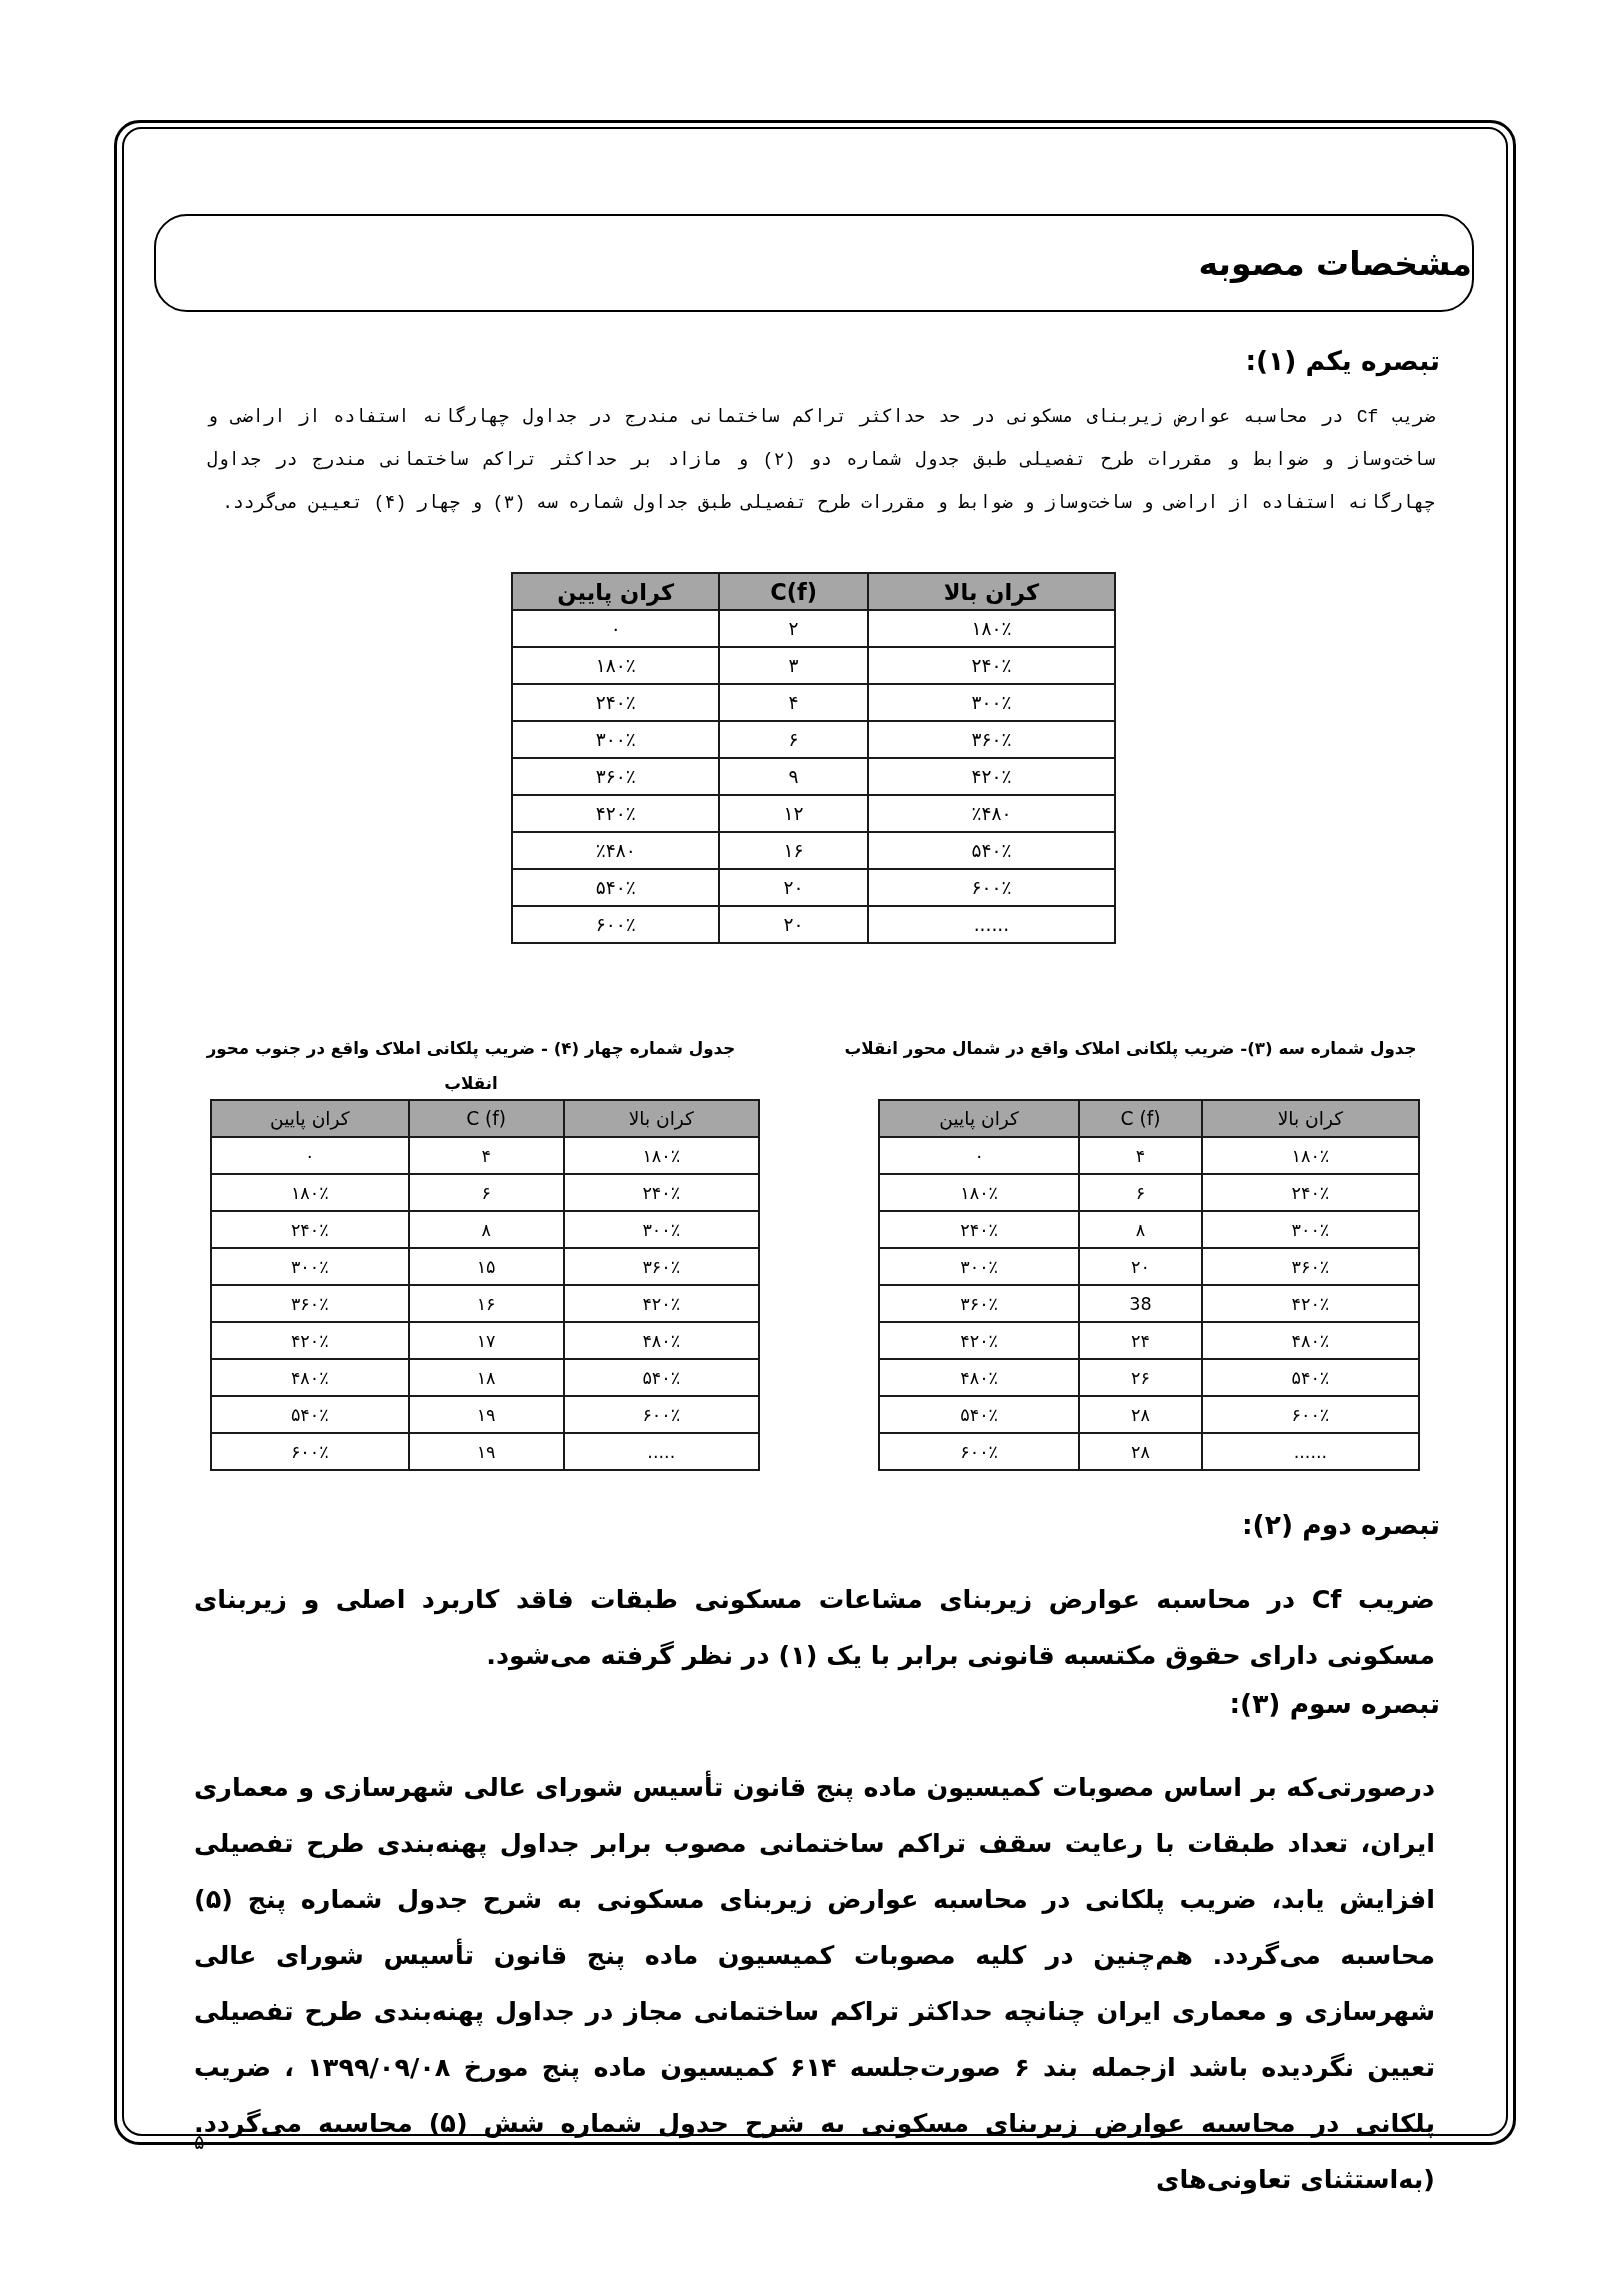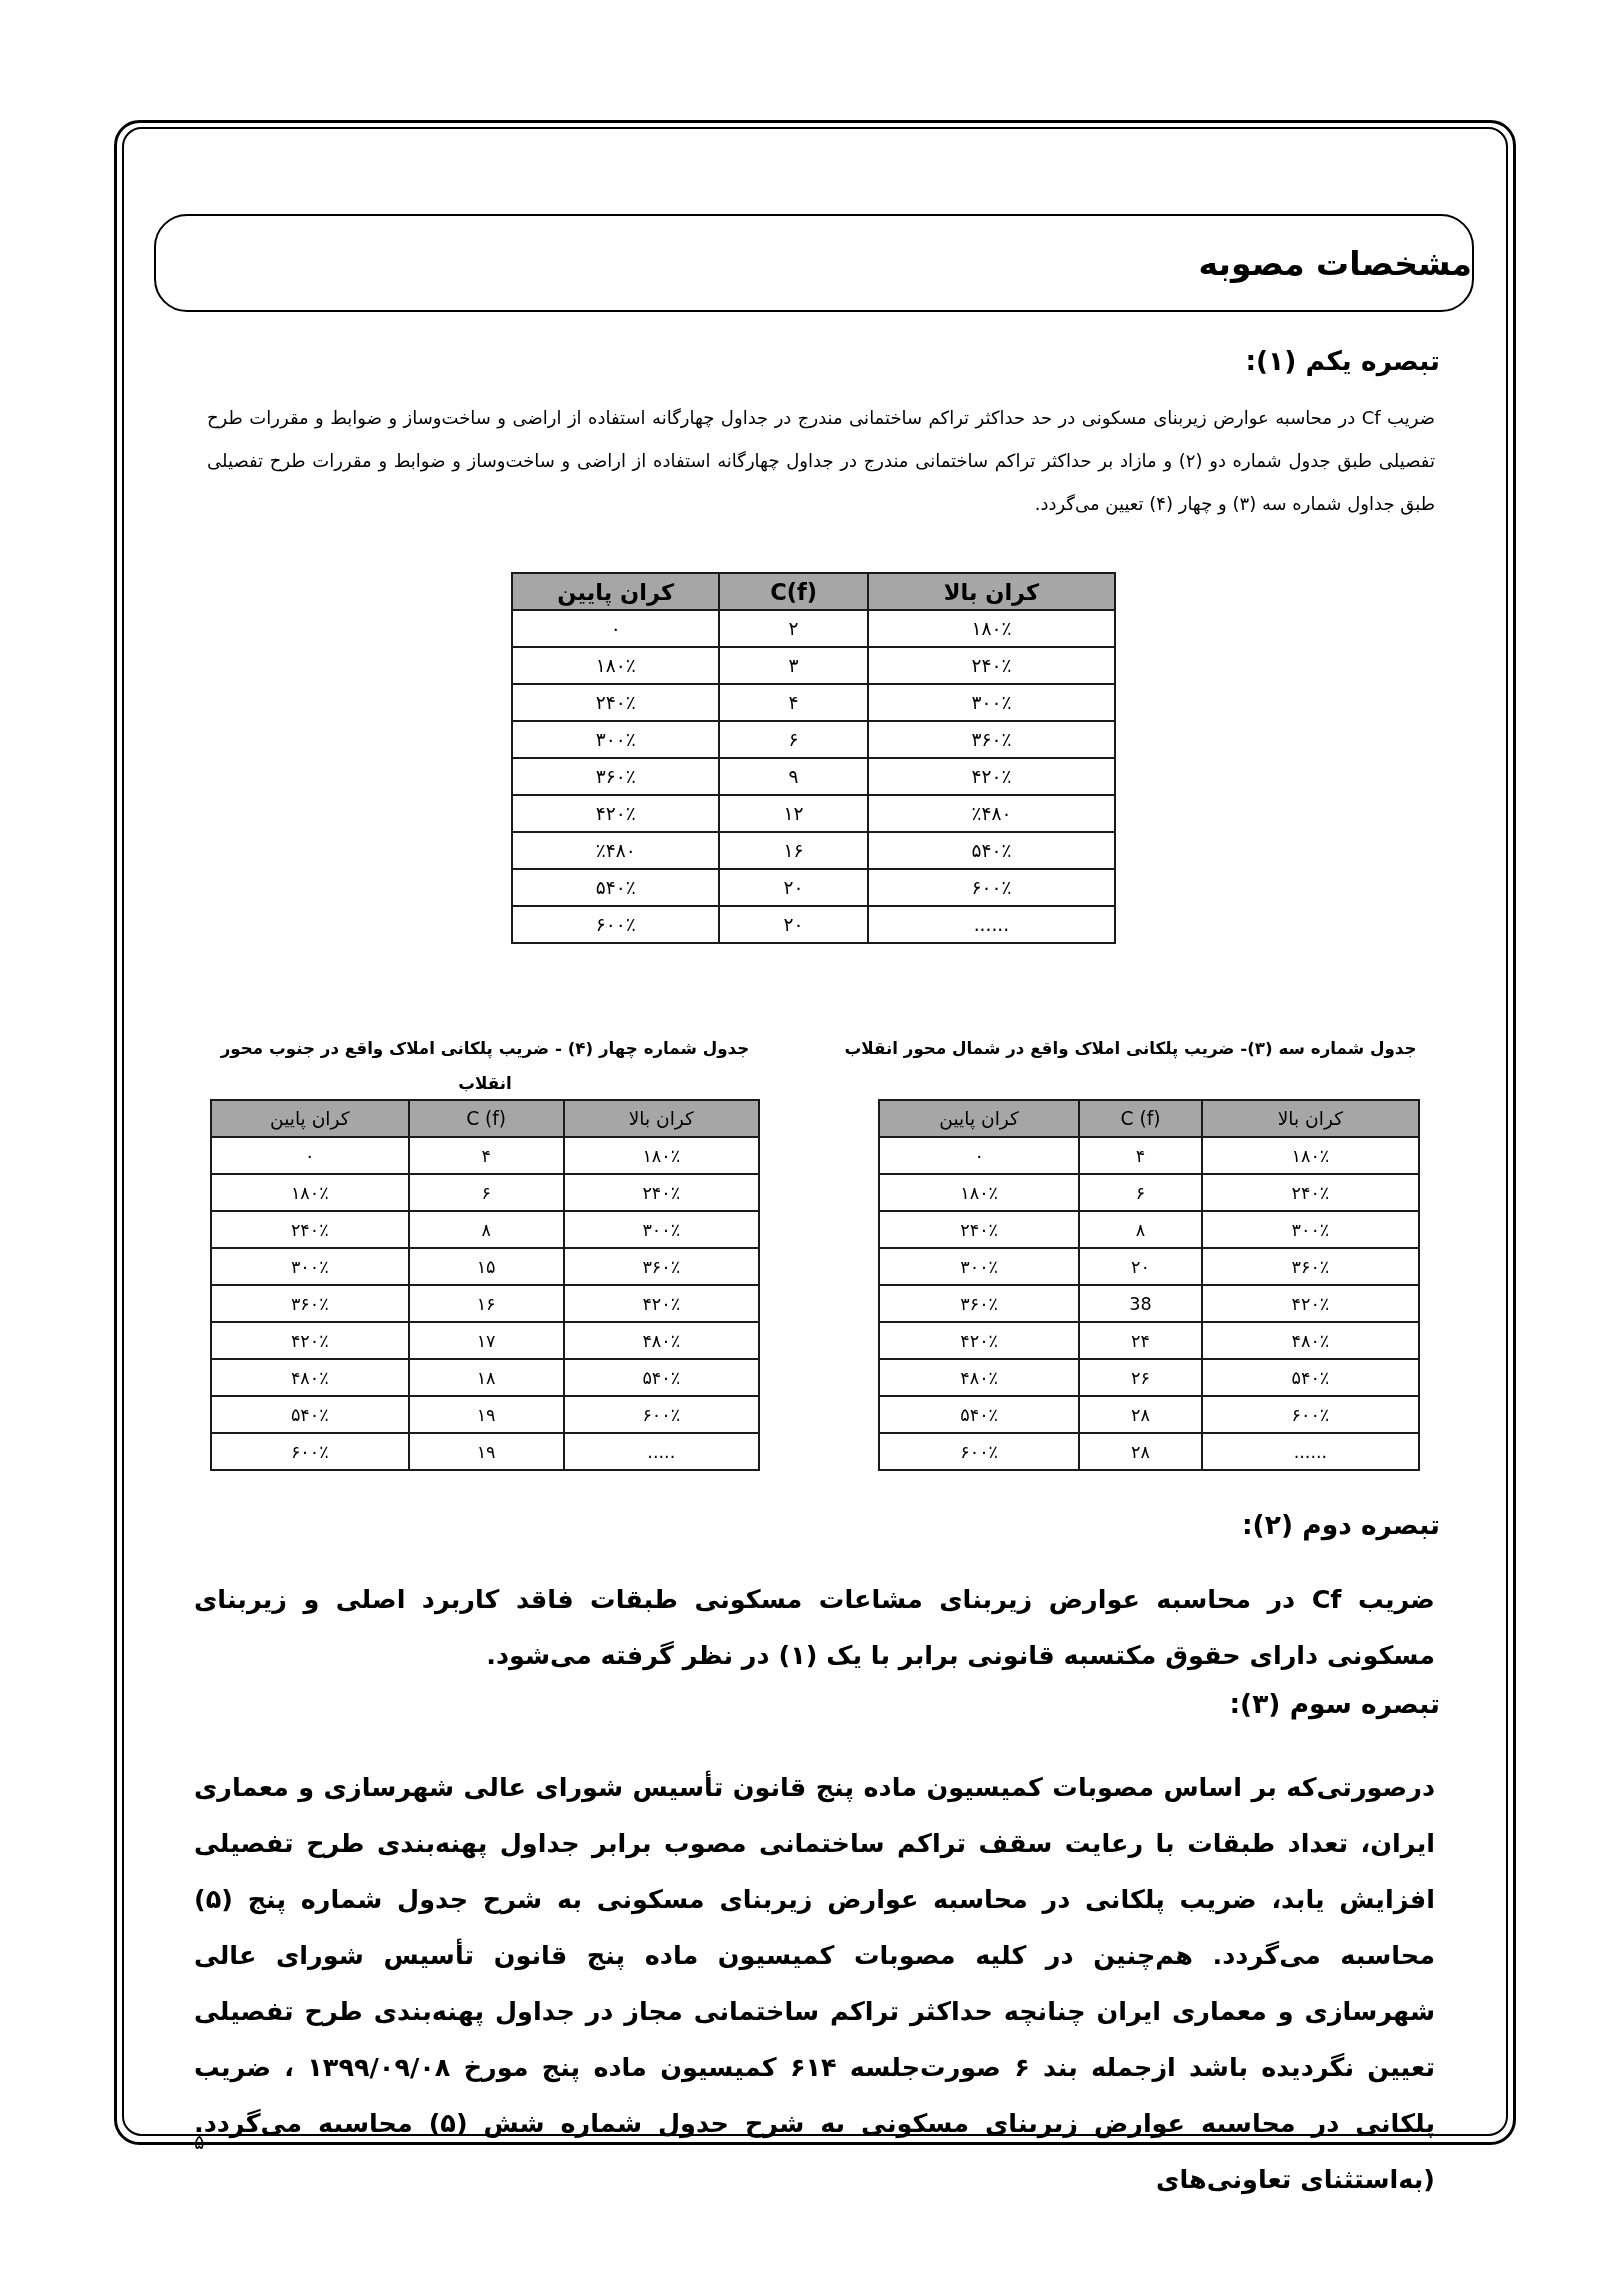--- a/index.html
+++ b/index.html
@@ -8,21 +8,21 @@
   .outer-frame { position:absolute; left:114px; top:120px; width:1402px; height:2025px;
                  border:3.9px solid #000; border-radius:25.5px; box-sizing:border-box; }
   .inner-frame { position:absolute; left:122px; top:127px; width:1386px; height:2009px;
                  border:2.9px solid #000; border-radius:19.6px; box-sizing:border-box; }
   .title-box { position:absolute; left:154px; top:214px; width:1320px; height:98px;
                border:2.9px solid #000; border-radius:33px; box-sizing:border-box;
                display:flex; align-items:center; justify-content:flex-end; }
   .title-box h1 { margin:0; font-size:33px; font-weight:bold; direction:rtl; }
   .heading { position:absolute; right:181px; font-size:26.5px; font-weight:bold; direction:rtl; }
   .para-small { position:absolute; left:207px; right:186px; font-size:18px; line-height:43px;
-                direction:rtl; text-align:justify; text-align-last:right; }
+                direction:rtl; text-align:justify; text-align-last:right;font-family:Liberation Mono, monospace; }
   .para-large { position:absolute; left:194px; right:186px; font-size:25.5px; line-height:56px;
                 direction:rtl; text-align:justify; text-align-last:right; font-weight:bold; }
   table { border-collapse:collapse; direction:rtl; position:absolute; }
   td, th { border:2.5px solid #1a1a1a; text-align:center; padding:0; }
   .t2 { left:511px; top:572px; width:605px; }
   .t2 .cap td { height:37px; font-size:16.7px; font-weight:bold; }
   .t2 th { background:#a6a6a6; height:35px; font-size:22.5px; font-weight:bold; }
   .t2 td.c { height:35px; font-size:18.6px; }
   .t2 col.c1 { width:208px; } .t2 col.c2 { width:149px; } .t2 col.c3 { width:248px; }
   .caption { position:absolute; text-align:center; direction:rtl; font-size:16.7px; font-weight:bold; line-height:35px; }
@@ -163,21 +163,21 @@
         <td class="c">۵۴۰٪</td>
       </tr>
       <tr>
         <td class="c">......</td>
         <td class="c">۲۸</td>
         <td class="c">۶۰۰٪</td>
       </tr>
     </tbody>
 </table>
 
-<div class="caption" style="left:210px; top:1031px; width:550px;">جدول شماره چهار (۴) - ضریب پلکانی املاک واقع در جنوب محور انقلاب</div>
+<div class="caption" style="left:196px; top:1031px; width:550px;">جدول شماره چهار (۴) - ضریب پلکانی املاک واقع در جنوب محور انقلاب</div>
 <table class="t4">
   <colgroup>
       <col style="width:174px">
       <col style="width:138px">
       <col style="width:176px">
     </colgroup>
   <tbody>
       <tr>
     <th>کران بالا</th>
     <th>C (f)</th>

